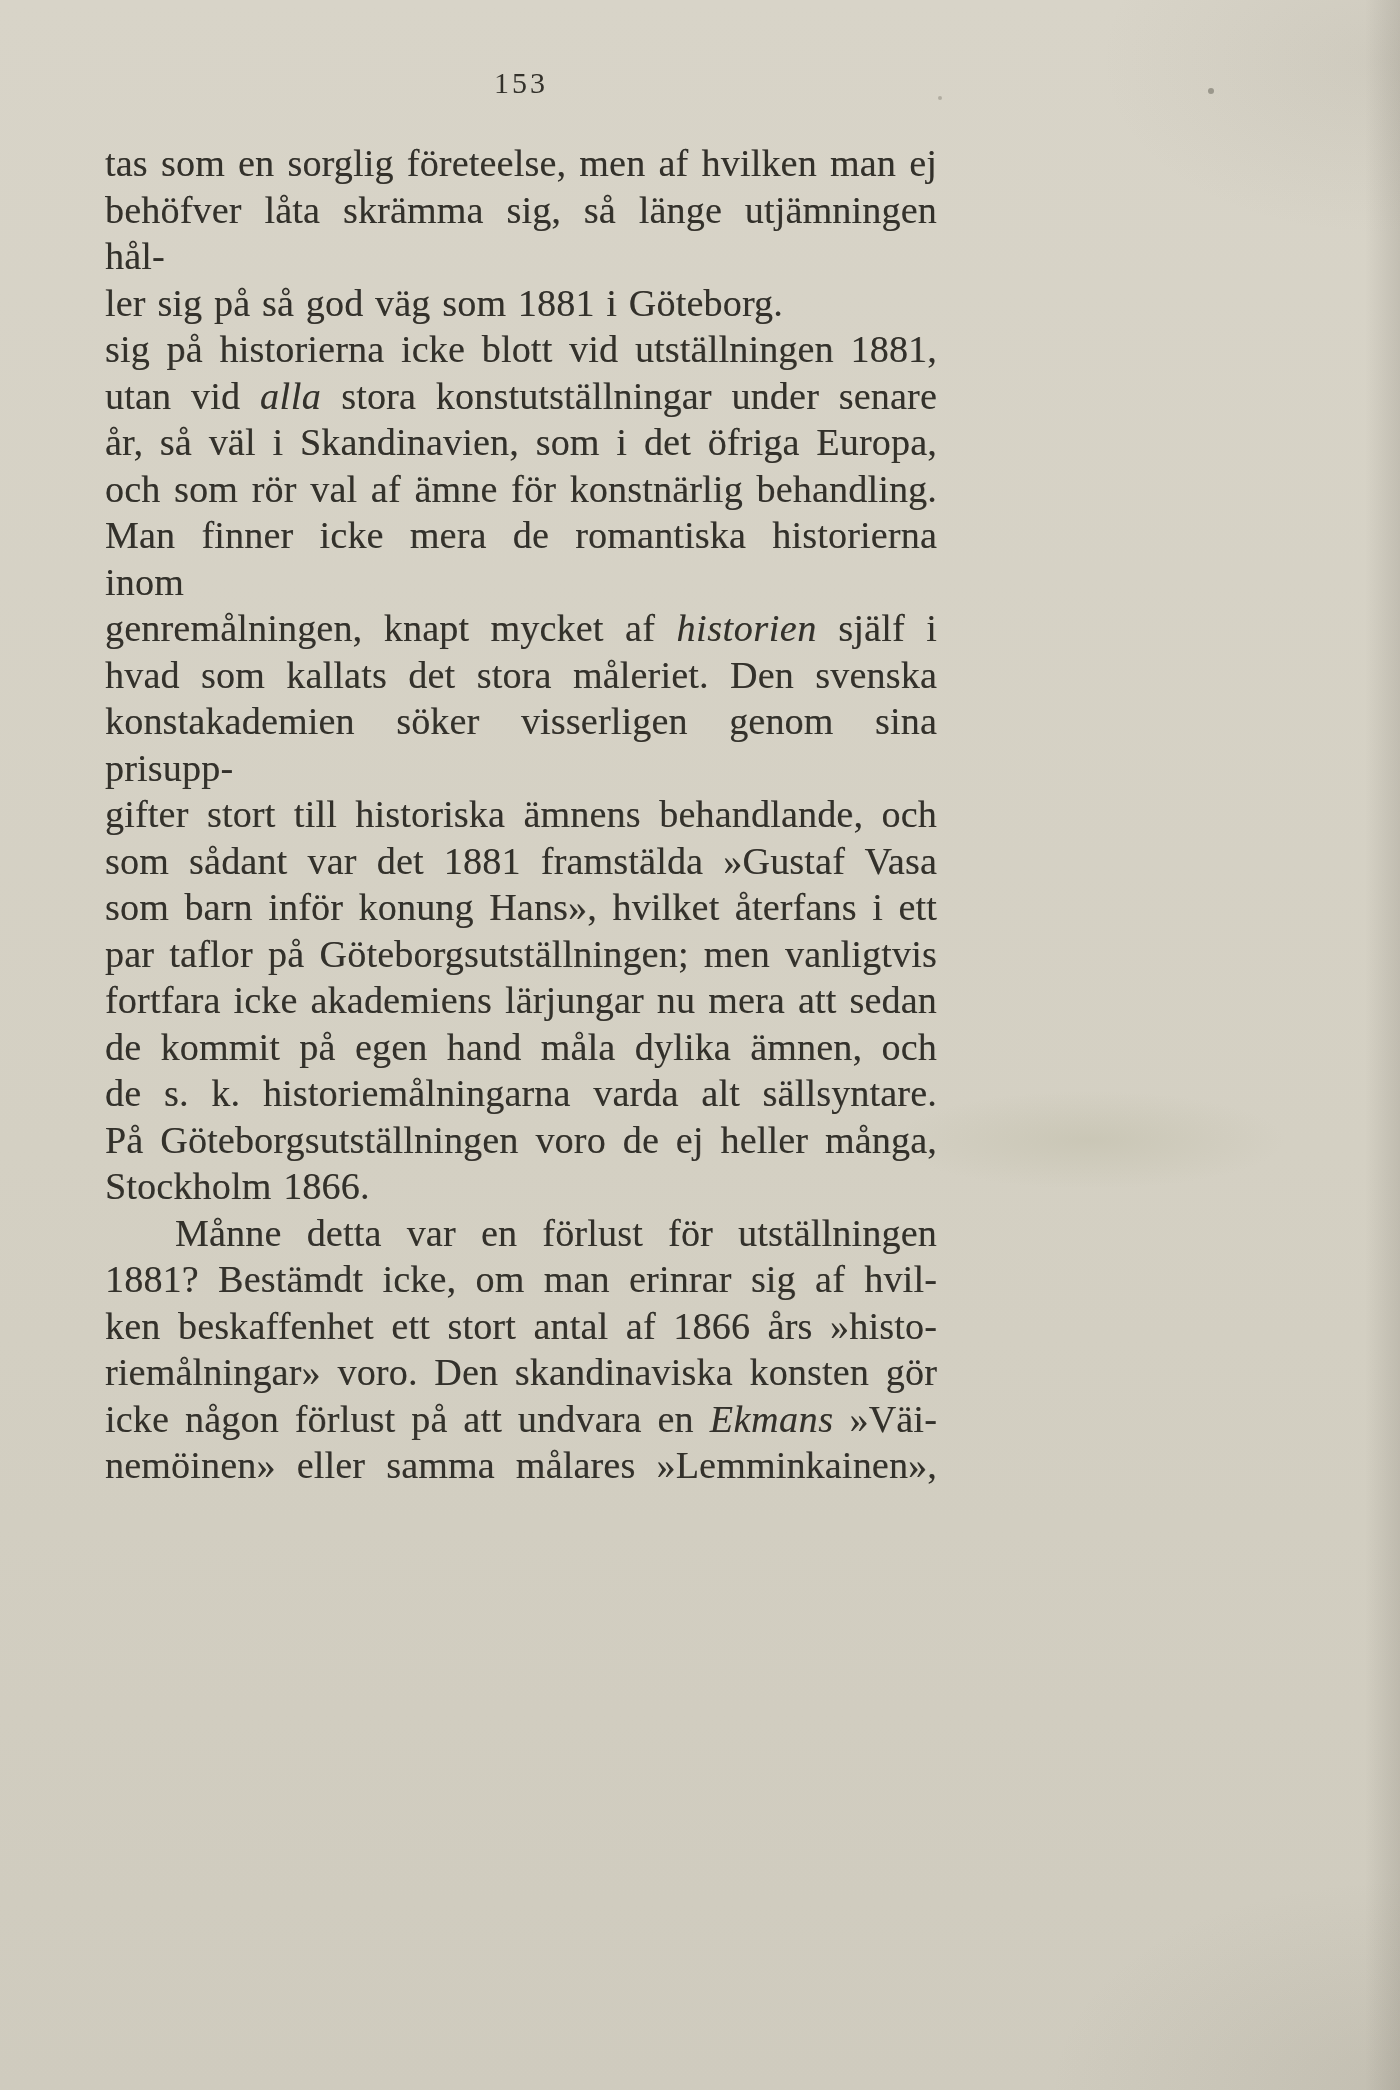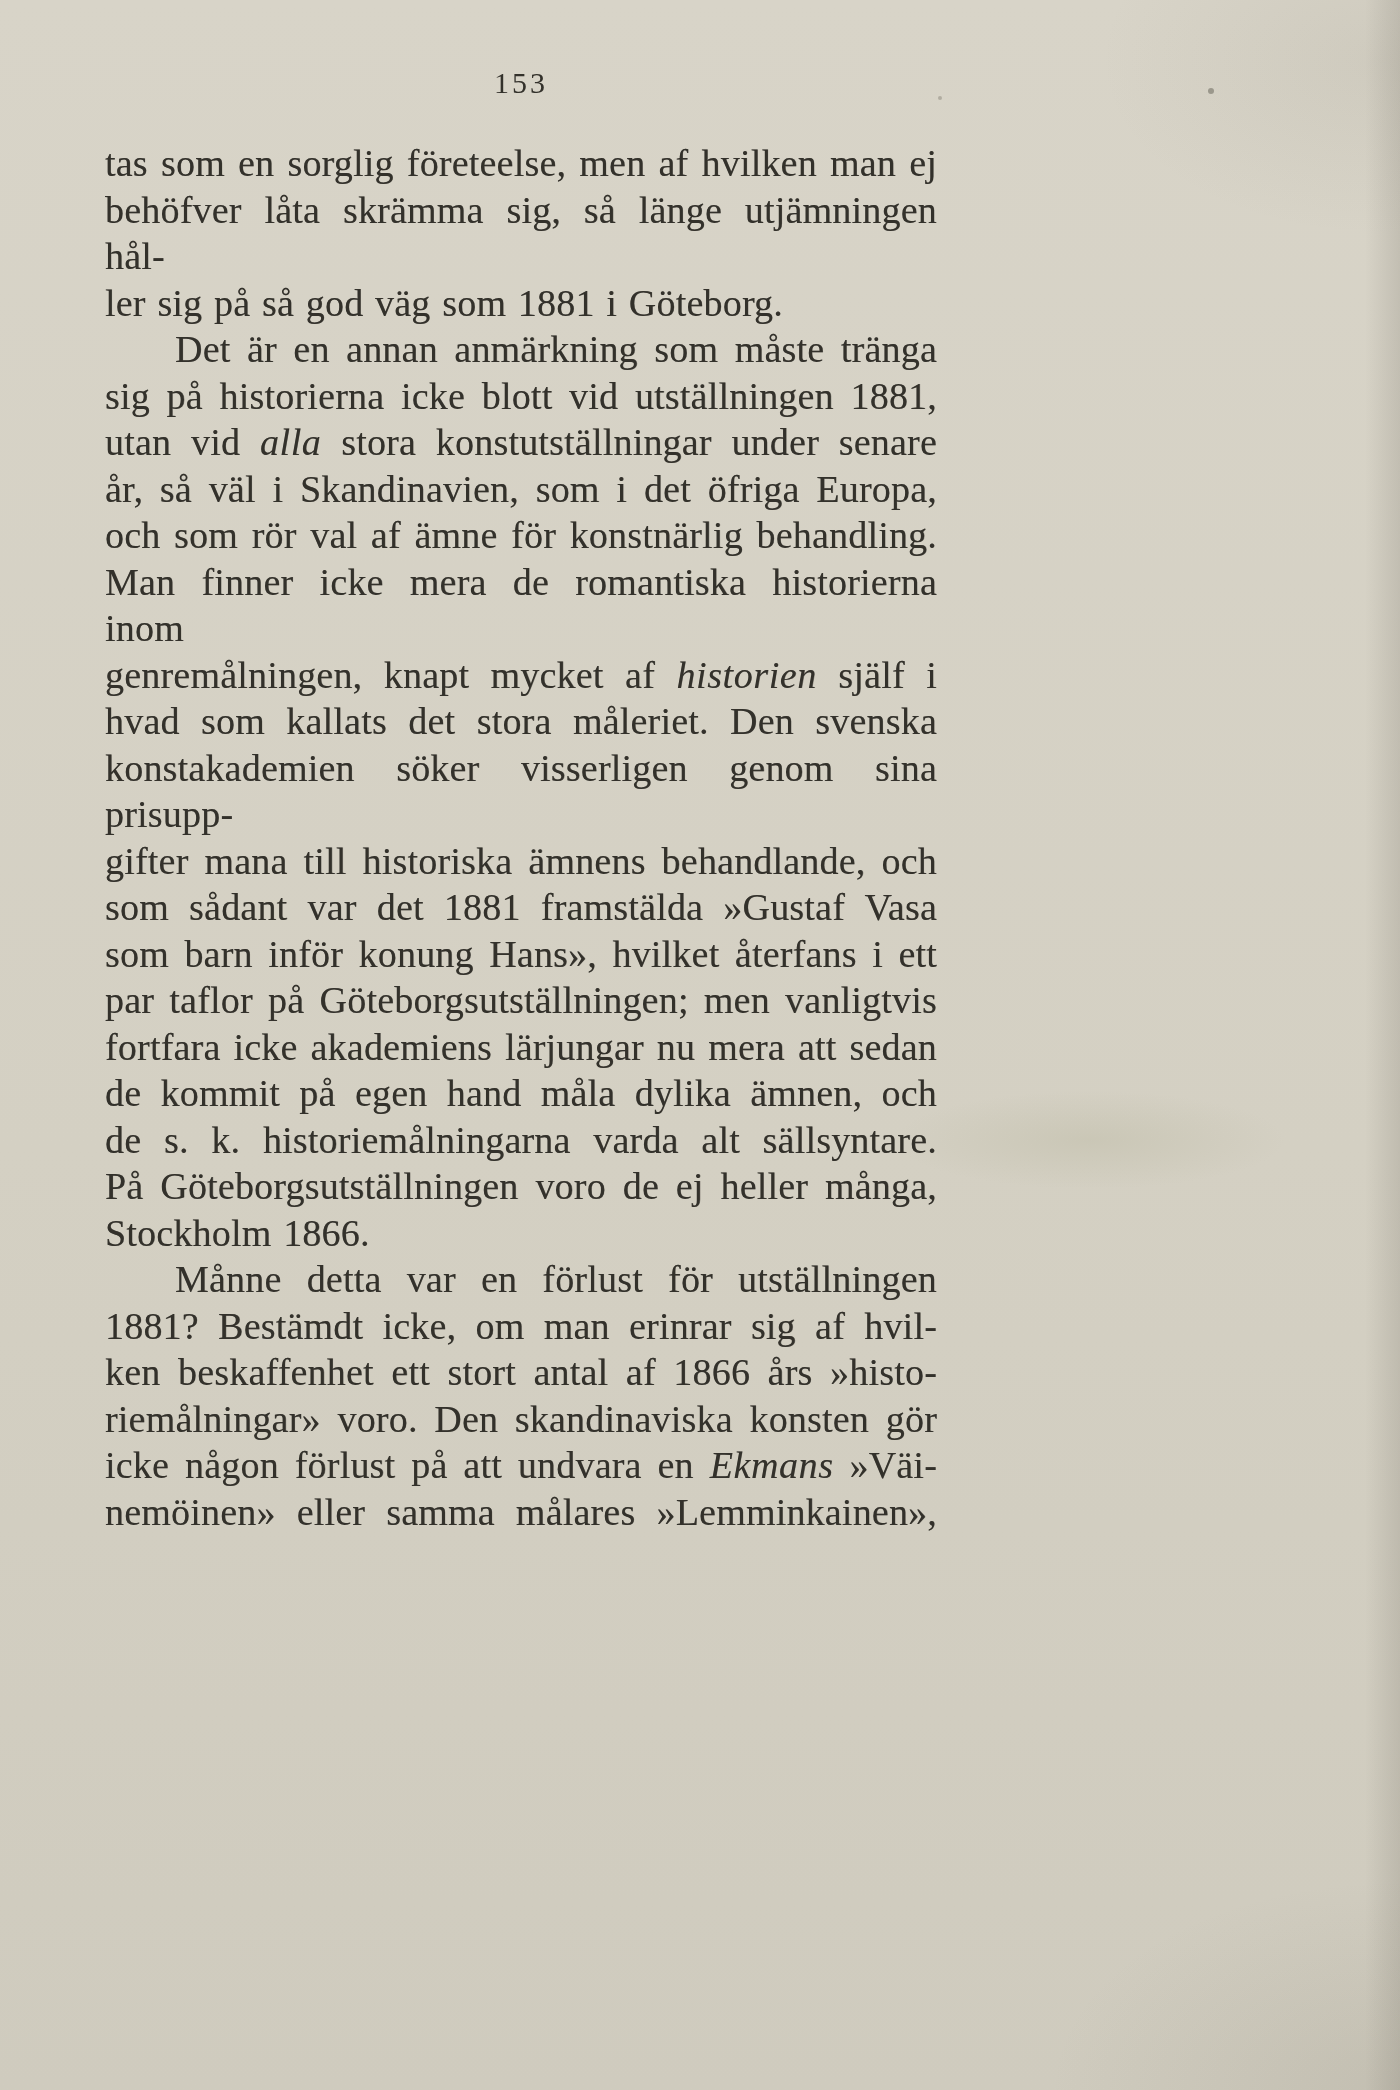--- a/index.html
+++ b/index.html
@@ -69,30 +69,29 @@
 </head>
 <body>
 
 <div class="page">
   <div class="text-block">
     <div class="page-number">153</div>
     <div class="lines">
         <div class="line"><span>tas som en sorglig företeelse, men af hvilken man ej</span></div>
         <div class="line"><span>behöfver låta skrämma sig, så länge utjämningen hål-</span></div>
         <div class="line end"><span>ler sig på så god väg som 1881 i Göteborg.</span></div>
-        <div class="line indent"><span>Det är en annan anmärkning som måste tränga</span></div>
         <div class="line"><span>sig på historierna icke blott vid utställningen 1881,</span></div>
         <div class="line"><span>utan vid </span><span class="it">alla</span><span> stora konstutställningar under senare</span></div>
         <div class="line"><span>år, så väl i Skandinavien, som i det öfriga Europa,</span></div>
         <div class="line"><span>och som rör val af ämne för konstnärlig behandling.</span></div>
         <div class="line"><span>Man finner icke mera de romantiska historierna inom</span></div>
         <div class="line"><span>genremålningen, knapt mycket af </span><span class="it">historien</span><span> själf i</span></div>
         <div class="line"><span>hvad som kallats det stora måleriet. Den svenska</span></div>
         <div class="line"><span>konstakademien söker visserligen genom sina prisupp-</span></div>
-        <div class="line"><span>gifter mana till historiska ämnens behandlande, och</span></div>
+        <div class="line"><span>gifter stort till historiska ämnens behandlande, och</span></div>
         <div class="line"><span>som sådant var det 1881 framstälda »Gustaf Vasa</span></div>
         <div class="line"><span>som barn inför konung Hans», hvilket återfans i ett</span></div>
         <div class="line"><span>par taflor på Göteborgsutställningen; men vanligtvis</span></div>
         <div class="line"><span>fortfara icke akademiens lärjungar nu mera att sedan</span></div>
         <div class="line"><span>de kommit på egen hand måla dylika ämnen, och</span></div>
         <div class="line"><span>de s. k. historiemålningarna varda alt sällsyntare.</span></div>
         <div class="line"><span>På Göteborgsutställningen voro de ej heller många,</span></div>
         <div class="line end"><span>Stockholm 1866.</span></div>
         <div class="line indent"><span>Månne detta var en förlust för utställningen</span></div>
         <div class="line"><span>1881? Bestämdt icke, om man erinrar sig af hvil-</span></div>

